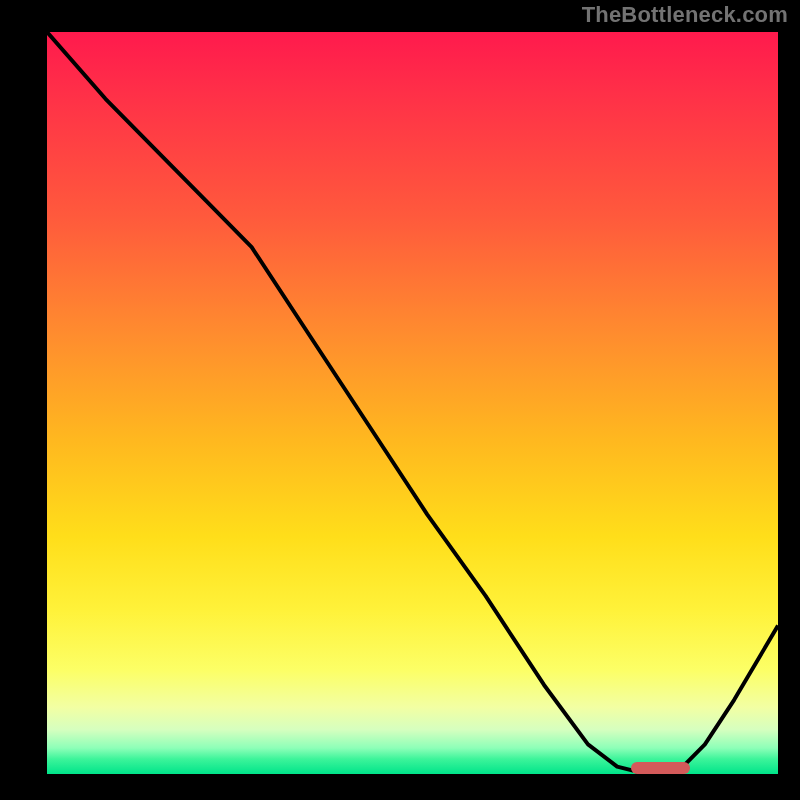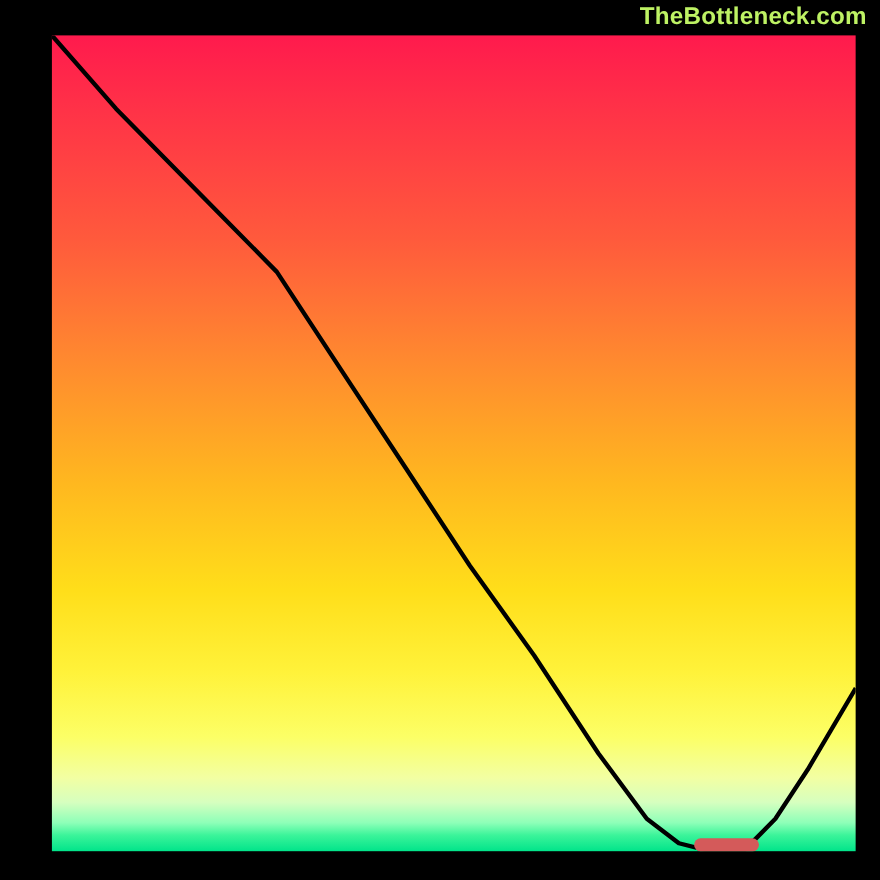--- a/index.html
+++ b/index.html
@@ -13,21 +13,21 @@
   }
   .frame {
     position: relative;
     width: 800px;
     height: 800px;
   }
   .watermark {
     position: absolute;
     top: 2px;
     right: 12px;
-    color: #bef264;
+    color: #737373;
     font-size: 22px;
     font-weight: 600;
     letter-spacing: 0.2px;
     z-index: 5;
     user-select: none;
   }
   .plot-outer {
     position: absolute;
     left: 18px;
     top: 28px;

